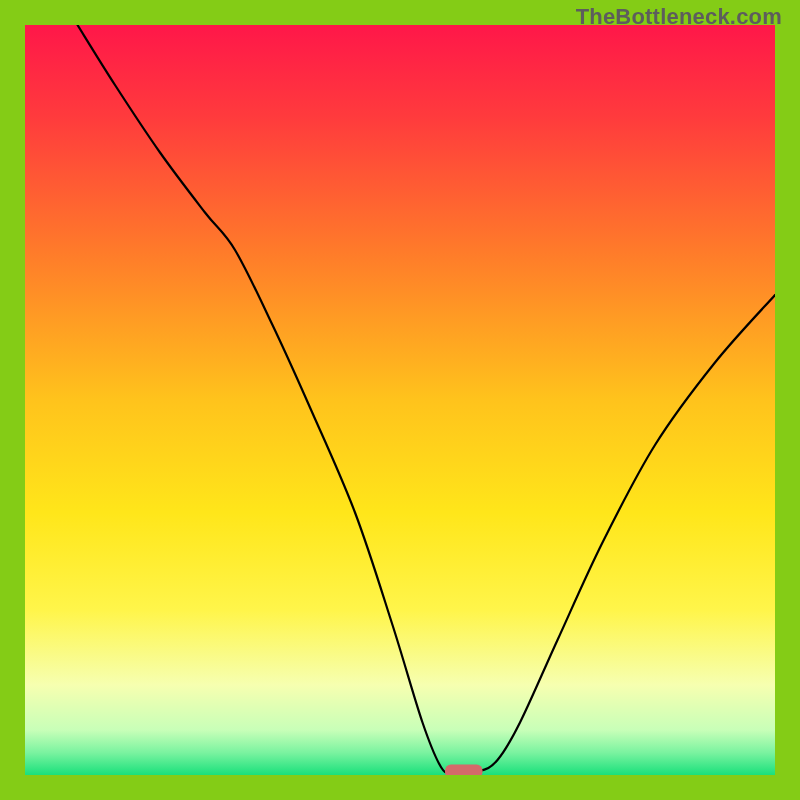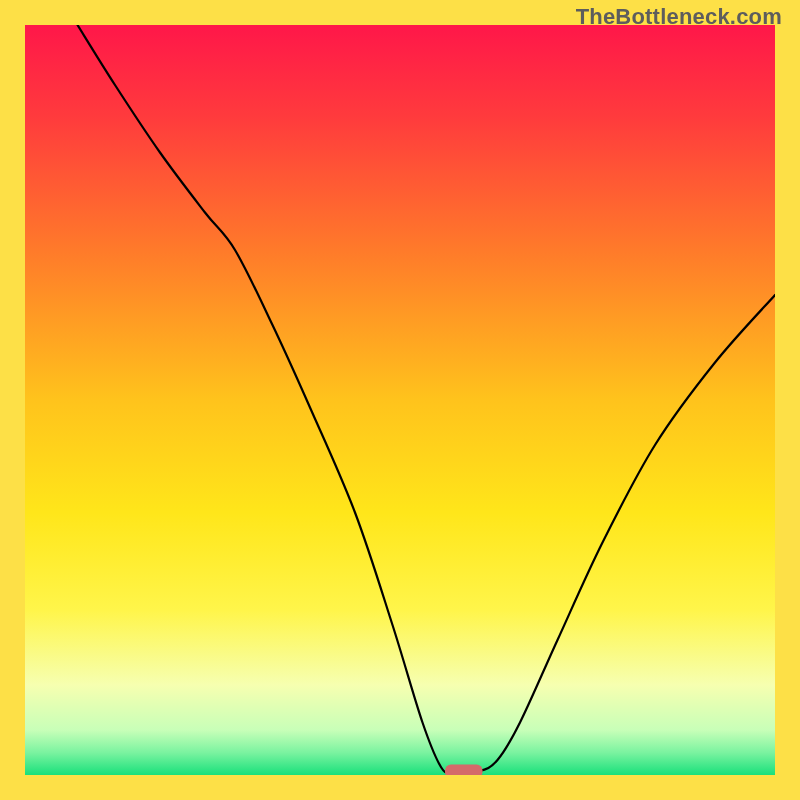--- a/index.html
+++ b/index.html
@@ -8,21 +8,21 @@
     width: 800px;
     height: 800px;
     background: #000;
     overflow: hidden;
     font-family: Arial, Helvetica, sans-serif;
   }
   .frame {
     position: relative;
     width: 800px;
     height: 800px;
-    background: #fde047;
+    background: #84cc16;
   }
   .watermark {
     position: absolute;
     top: 4px;
     right: 18px;
     font-size: 22px;
     font-weight: 600;
     color: #5d5d5d;
     letter-spacing: 0.2px;
     z-index: 5;

